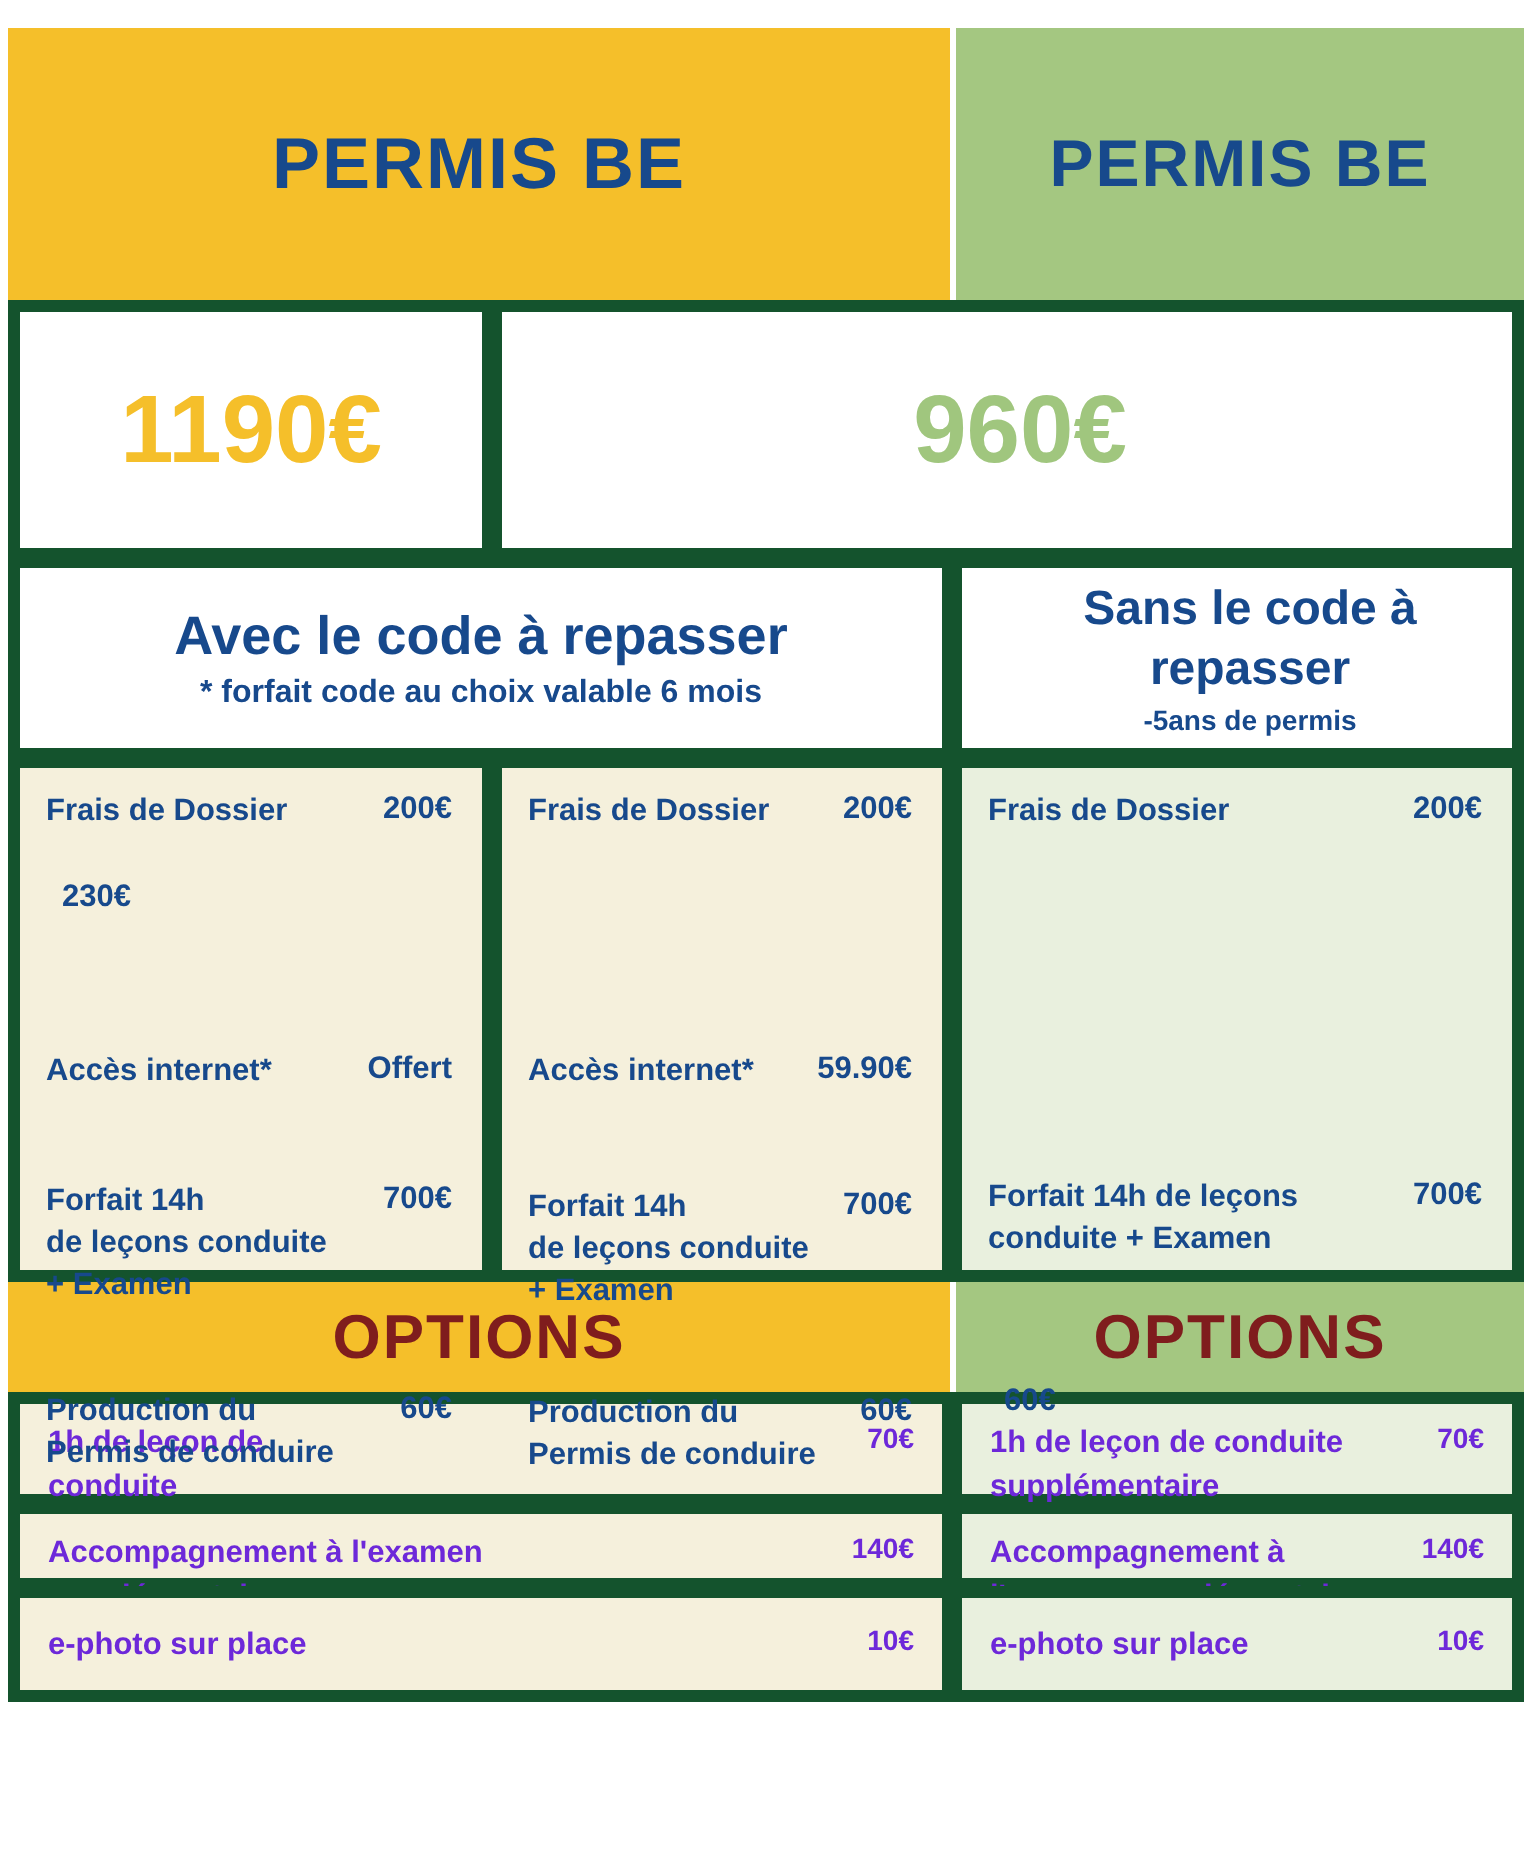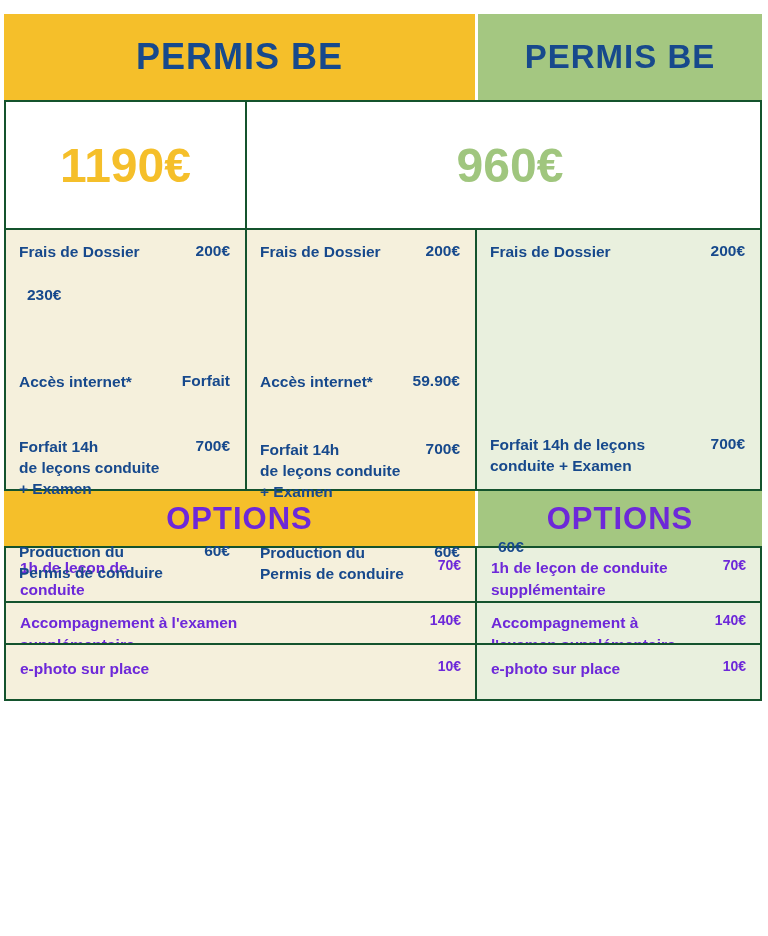--- a/index.html
+++ b/index.html
@@ -8,28 +8,28 @@
     font-family:"Liberation Sans","DejaVu Sans",sans-serif;
     font-weight:700;
     -webkit-font-smoothing:antialiased;
   }
   .sheet{position:relative;width:768px;height:936px;background:#ffffff;}
   .tbl{position:absolute;left:4px;top:14px;width:758px;}
   .row{display:flex;}
 
   
   .cell{box-sizing:border-box;}
-  .b{border:2px solid #14532d;background:#ffffff;}
+  .b{border:6px solid #14532d;background:#ffffff;}
   .c1{width:243px;}
   .c2{width:232px;margin-left:-2px;}
   .c3{flex:1;margin-left:-2px;padding-left:13px;}
   .span2{width:473px;}
 
   
-  .r-head{height:86px;text-align:center;}
+  .r-head{height:136px;text-align:center;}
   .r-price{height:130px;}
   .r-sub{height:102px;margin-top:-2px;}
   .r-det{height:263px;margin-top:-2px;}
   .r-oh{height:55px;}
   .r-o1{height:57px;}
   .r-o2{height:44px;margin-top:-2px;}
   .r-o3{height:58px;margin-top:-2px;}
 
   
   .hy{width:471px;background:#F5BF2A;display:flex;align-items:center;justify-content:center;}
@@ -48,21 +48,21 @@
   .sub-note{font-size:16px;margin-top:4px;}
   .sub-note.sm{font-size:14px;margin-top:2px;}
 
   .det{position:relative;color:#17498C;}
   .bg-beige{background:#F5F0DC;}
   .bg-lgreen{background:#E9F0DE;}
   .ditem{position:absolute;left:13px;right:15px;display:flex;justify-content:space-between;align-items:flex-start;}
   .dlabel{font-size:15.5px;line-height:1.34;white-space:pre-line;}
   .dprice{font-size:15.5px;white-space:nowrap;padding-left:8px;}
 
-  .oh-txt{color:#6d28d9;font-size:31px;letter-spacing:1px;}
+  .oh-txt{color:#7f1d1d;font-size:31px;letter-spacing:1px;}
 
   .opt{display:flex;justify-content:space-between;align-items:flex-start;
        padding:9px 14px 0 14px;color:#6d28d9;}
   .opt.center{padding-top:13px;}
   .olabel{font-size:15.5px;line-height:1.45;white-space:pre-line;}
   .oprice{font-size:14px;white-space:nowrap;padding-left:8px;}
 </style>
 </head>
 <body>
 
@@ -80,34 +80,45 @@
 
     <div class="row r-price">
       <div class="cell b c1 price-cell">
         <span class="price-txt price-yellow">1190€</span>
       </div>
       <div class="cell b c3 price-cell">
         <span class="price-txt price-green">960€</span>
       </div>
     </div>
 
+    <div class="row r-sub">
+      <div class="cell b span2 sub-cell">
+        <div class="sub-title">Avec le code à repasser</div>
+        <div class="sub-note">* forfait code au choix valable 6 mois</div>
+      </div>
+      <div class="cell b c3 sub-cell">
+        <div class="sub-title sm">Sans le code à
+repasser</div>
+        <div class="sub-note sm">-5ans de permis</div>
+      </div>
+    </div>
 
     <div class="row r-det">
 
       <div class="cell b c1 det bg-beige">
         <div class="ditem" style="top:12px">
           <div class="dlabel">Frais de Dossier</div>
           <div class="dprice">200€</div>
         </div>
         <div class="ditem" style="top:56px">
           <div class="dprice">230€</div>
         </div>
         <div class="ditem" style="top:142px">
           <div class="dlabel">Accès internet*</div>
-          <div class="dprice">Forfait</div>
+          <div class="dprice">Offert</div>
         </div>
         <div class="ditem" style="top:207px">
           <div class="dlabel">Forfait 14h
 de leçons conduite
 + Examen</div>
           <div class="dprice">700€</div>
         </div>
         <div class="ditem" style="top:312px">
           <div class="dlabel">Production du
 Permis de conduire</div>

